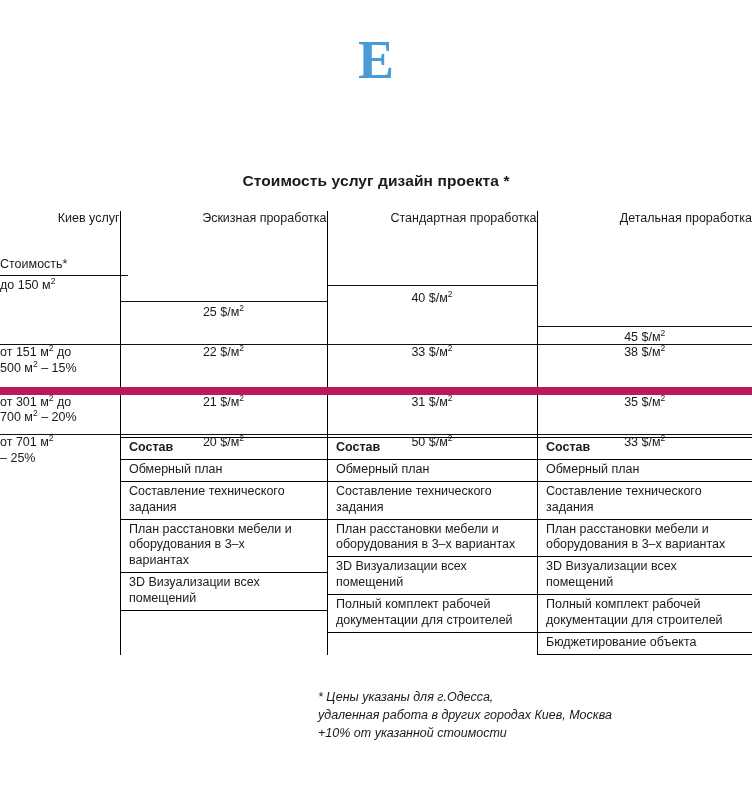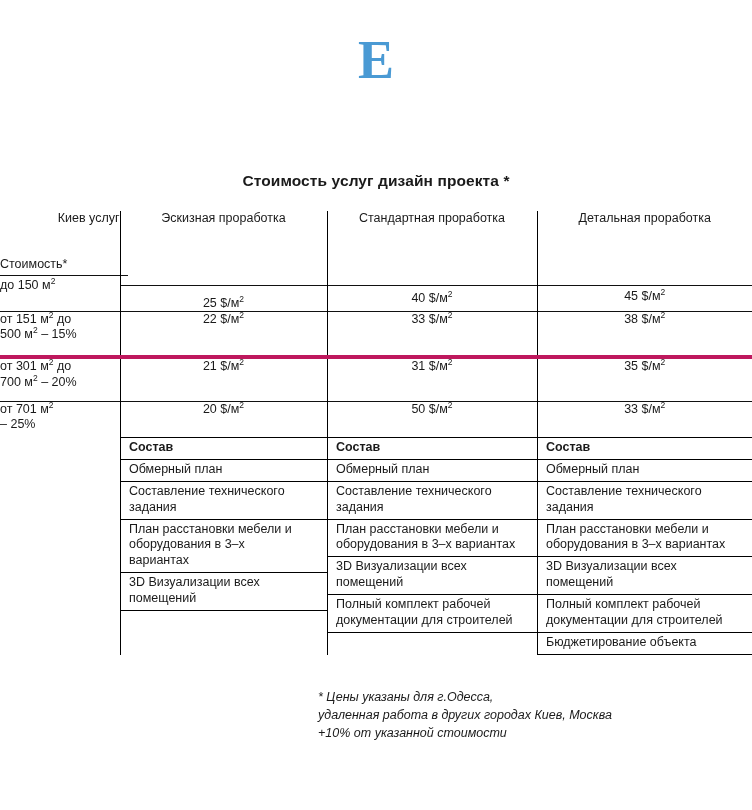--- a/index.html
+++ b/index.html
@@ -70,41 +70,41 @@
 
   
   .hdr-cell {
     font-size: 12.5px;
     font-weight: bold;
     height: 46px;
     padding-top: 8px;
     box-sizing: border-box;
   }
   .hdr-pkg   { text-align: right; padding-right: 12px; }
-  .hdr-col   { text-align: center; }
+  .hdr-col   { text-align: right; }
 
   .vline-r { border-right: 1px solid #000; }
 
   
   .price-label {
     font-size: 12.5px;
     font-weight: bold;
     padding-left: 8px;
     padding-top: 4px;
     line-height: 1.25;
     box-sizing: border-box;
   }
   .price-val {
     font-size: 12.5px;
     text-align: center;
     padding-top: 4px;
     box-sizing: border-box;
   }
-  .rule-thin  { border-top: 1px solid #111; }
-  .rule-thick { border-top: 4px solid #be185d; }
+  .rule-thin  { border-top: 1px solid #111; margin-top: 41px; }
+  .rule-thick { border-top: 8px solid #be185d; }
 
   .r-cost  { height: 54px; }
   .r-151   { height: 46px; }
   .r-301   { height: 44px; }
   .r-701   { height: 40px; }
 
   sup { font-size: 0.68em; vertical-align: super; line-height: 0; }
 
   
   #comp-wrap {
@@ -169,21 +169,21 @@
 
     <tr class="r-cost">
       <td class="price-label vline-r">
         <div>Стоимость*</div>
         <div class="rule-thin" style="margin-top:2px;padding-top:2px;margin-right:-8px;padding-left:0;">
           <span>до 150 м</span><sup>2</sup>
         </div>
       </td>
       <td class="price-val vline-r">
         <div style="height:28px;"></div>
-        <div class="rule-thin" style="margin:0 -1px;padding-top:10px;">
+        <div class="rule-thin" style="margin:16px -1px;padding-top:3px;">
           <span>25 $/м</span><sup>2</sup>
         </div>
       </td>
       <td class="price-val vline-r">
         <div style="height:28px;"></div>
         <div class="rule-thin" style="margin:0 -1px;padding-top:5px;">
           <span>40 $/м</span><sup>2</sup>
         </div>
       </td>
       <td class="price-val">

